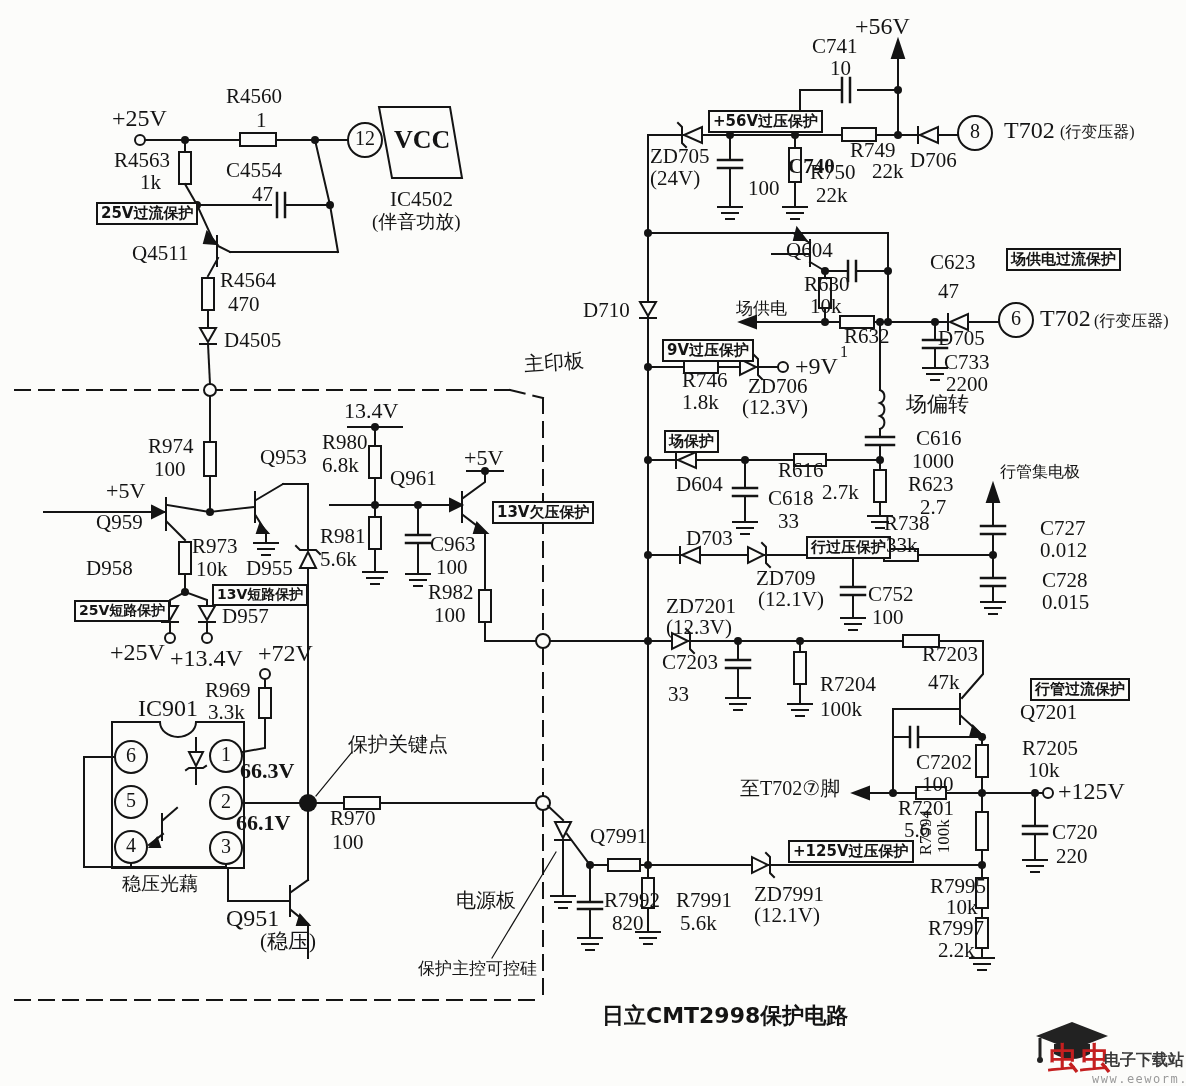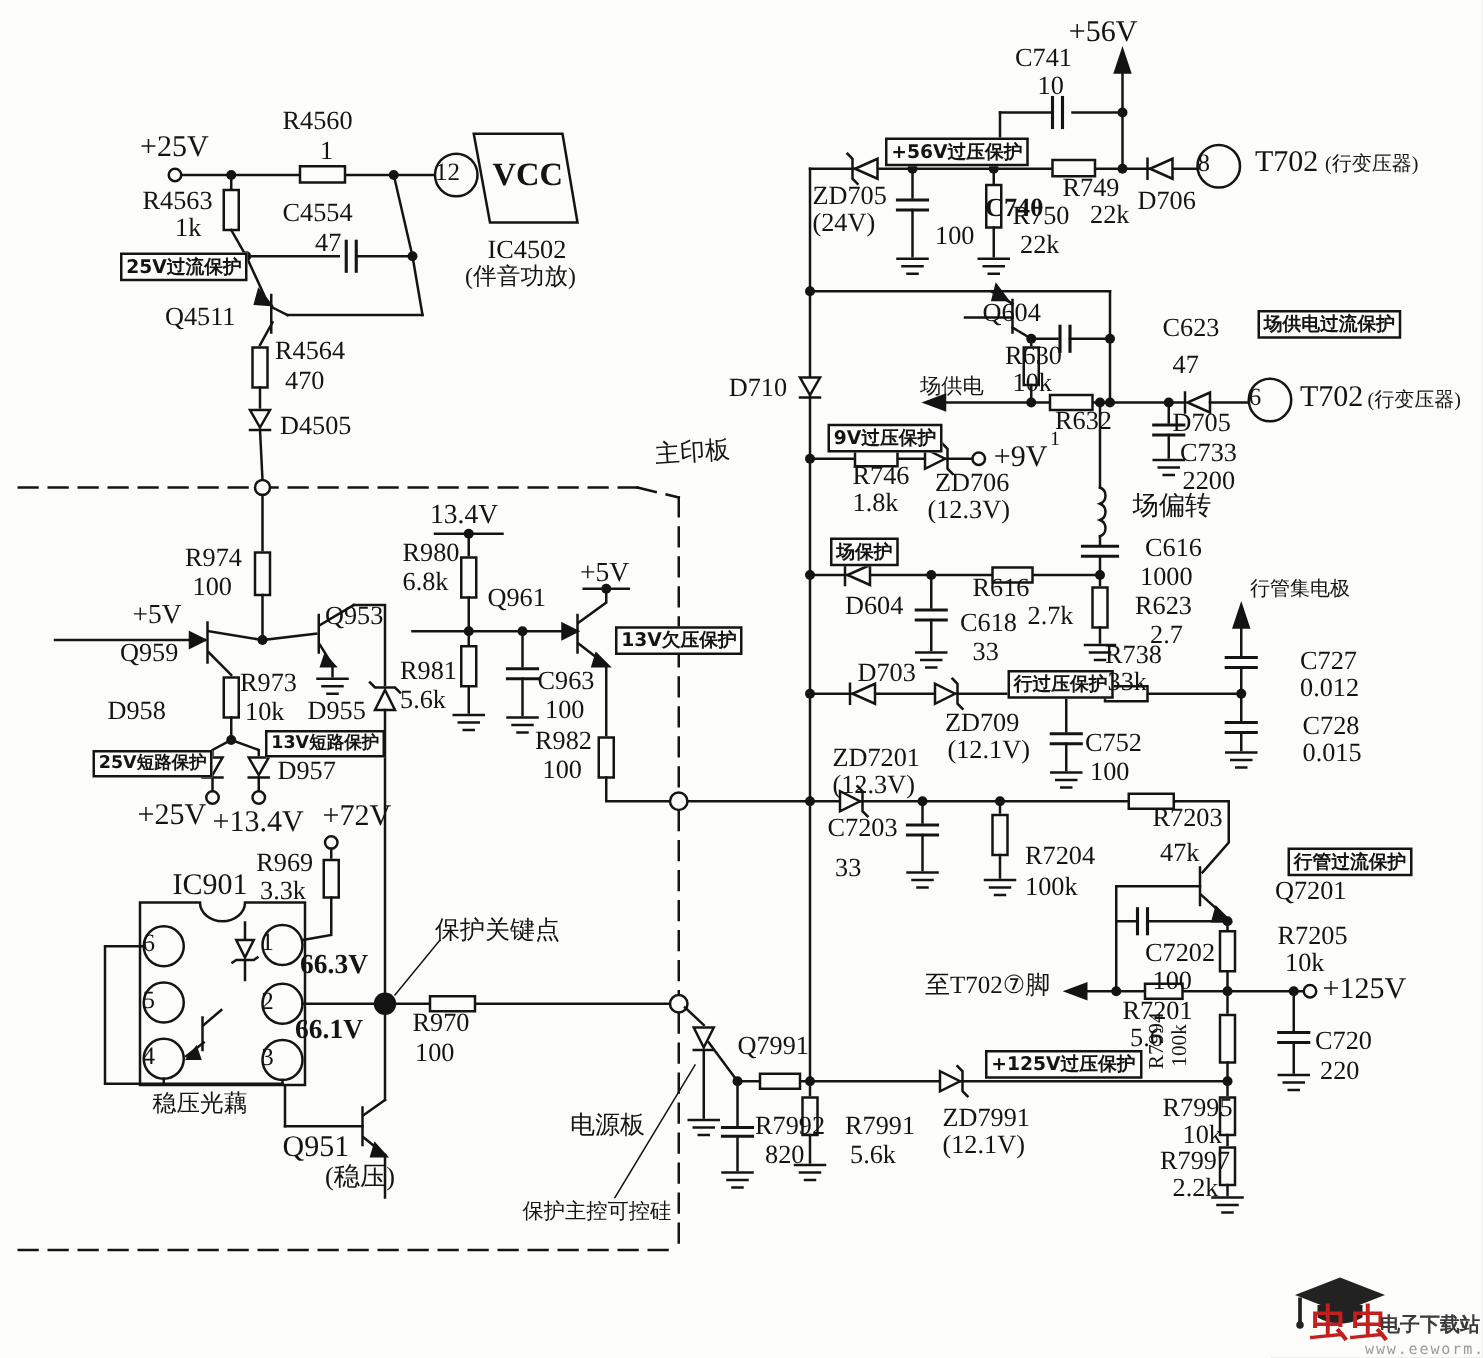--- a/index.html
+++ b/index.html
@@ -4,21 +4,21 @@
 <style>
   html,body{margin:0;padding:0;background:#e8e8e8;}
   #stage{position:relative;width:1186px;height:1086px;background:#fcfcfa;overflow:hidden;
          font-family:"Liberation Serif","DejaVu Serif",serif;}
   svg{position:absolute;left:0;top:0;}
   .lbl{position:absolute;color:#141414;font-size:21px;line-height:1.02;white-space:nowrap;
        font-family:"Liberation Serif","DejaVu Serif",serif;}
   .box{border:2px solid #141414;padding:0 3px;font-weight:bold;font-size:15px;
        font-family:"DejaVu Sans","Liberation Sans",sans-serif;background:#fcfcfa;line-height:1.25;}
   .bold{font-weight:bold;}
-  .pin{width:34px;text-align:left;font-size:20px;}
+  .pin{width:34px;text-align:center;font-size:20px;}
   .rot{transform:rotate(-90deg);transform-origin:0 100%;font-size:17px;}
   .slant{transform:rotate(-4deg);}
   .wm{color:#c9c9c6;font-weight:bold;font-size:54px;letter-spacing:5px;opacity:.8;
       font-family:"DejaVu Serif","Liberation Serif",serif;}
   #caption{position:absolute;left:602px;top:1001px;font-size:22px;font-weight:bold;color:#141414;
            font-family:"DejaVu Sans","Liberation Sans",sans-serif;}
   #logo{position:absolute;left:1030px;top:1014px;width:156px;height:72px;}
   #logo .brand{position:absolute;left:18px;top:24px;color:#c41f1f;font-size:30px;font-weight:bold;
                letter-spacing:2px;font-family:"DejaVu Sans",sans-serif;}
   #logo .site{position:absolute;left:74px;top:36px;color:#3a3a3a;font-size:16px;font-weight:bold;
@@ -532,21 +532,21 @@
       <div class="lbl" style="left: 456px; top: 890px; font-size: 20px;">电源板</div>
       <div class="lbl" style="left: 418px; top: 960px; font-size: 17px;">保护主控可控硅</div>
       <div class="lbl" style="left: 344px; top: 400px; font-size: 22px;">13.4V</div>
       <div class="lbl" style="left: 322px; top: 432px;">R980</div>
       <div class="lbl" style="left: 322px; top: 455px;">6.8k</div>
       <div class="lbl" style="left: 390px; top: 468px;">Q961</div>
       <div class="lbl" style="left: 464px; top: 447px; font-size: 22px;">+5V</div>
       <div class="lbl box" style="left: 492px; top: 501px;">13V欠压保护</div>
       <div class="lbl" style="left: 148px; top: 436px;">R974</div>
       <div class="lbl" style="left: 154px; top: 459px;">100</div>
-      <div class="lbl" style="left: 260px; top: 482px; text-align: right;">Q953</div>
+      <div class="lbl" style="left: 260px; top: 447px; text-align: right;">Q953</div>
       <div class="lbl" style="left: 106px; top: 480px; font-size: 22px;">+5V</div>
       <div class="lbl" style="left: 96px; top: 512px;">Q959</div>
       <div class="lbl" style="left: 192px; top: 536px;">R973</div>
       <div class="lbl" style="left: 196px; top: 559px;">10k</div>
       <div class="lbl" style="left: 86px; top: 558px;">D958</div>
       <div class="lbl" style="left: 246px; top: 558px;">D955</div>
       <div class="lbl" style="left: 320px; top: 526px;">R981</div>
       <div class="lbl" style="left: 320px; top: 549px;">5.6k</div>
       <div class="lbl" style="left: 430px; top: 534px;">C963</div>
       <div class="lbl" style="left: 436px; top: 557px;">100</div>
@@ -571,20 +571,21 @@
       <div class="lbl bold" style="left: 236px; top: 812px; font-size: 22px;">66.1V</div>
       <div class="lbl" style="left: 348px; top: 734px; font-size: 20px;">保护关键点</div>
       <div class="lbl" style="left: 330px; top: 808px;">R970</div>
       <div class="lbl" style="left: 332px; top: 832px;">100</div>
       <div class="lbl" style="left: 122px; top: 874px; font-size: 19px;">稳压光藕</div>
       <div class="lbl" style="left: 226px; top: 906px; font-size: 24px;">Q951</div>
       <div class="lbl" style="left: 214px; top: 931px; font-size: 21px; margin-left: 46px;">(稳压)</div>
     </div>
 
 
+<div id="caption">日立CMT2998保护电路</div>
 
 <div id="logo">
   <svg width="156" height="72">
     <polygon points="6,22 42,8 78,22 42,36" fill="#222"></polygon>
     <path d="M24,30 v10 q18,10 36,0 v-10" fill="#222"></path>
     <line x1="10" y1="24" x2="10" y2="44" stroke="#222" stroke-width="3"></line>
     <circle cx="10" cy="46" r="3" fill="#222"></circle>
   </svg>
   <span class="brand">虫虫</span>
   <span class="site">电子下载站</span>

